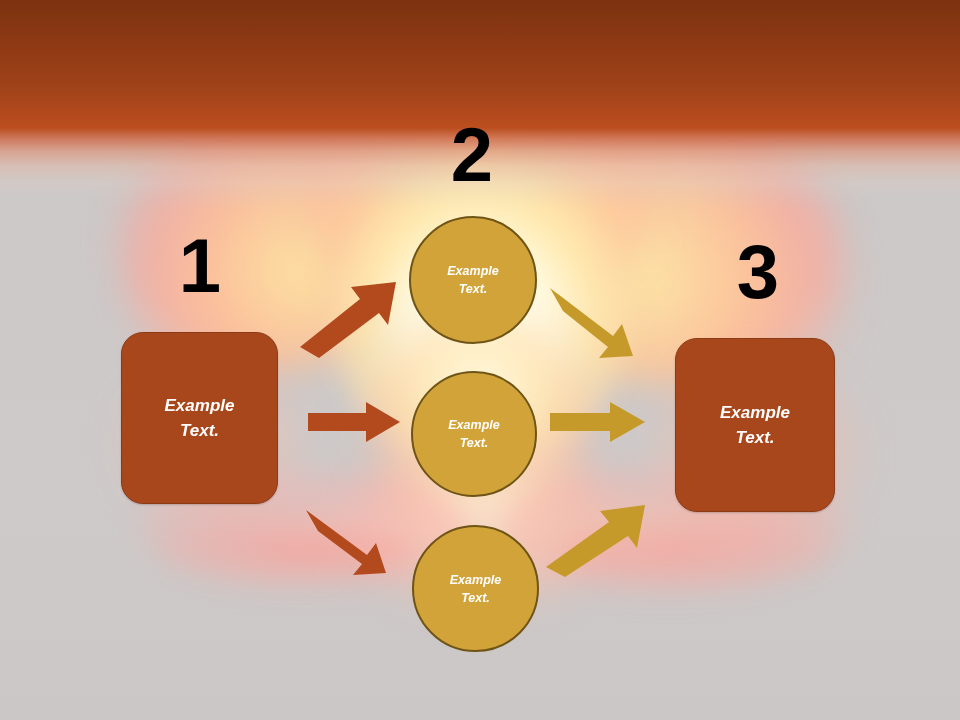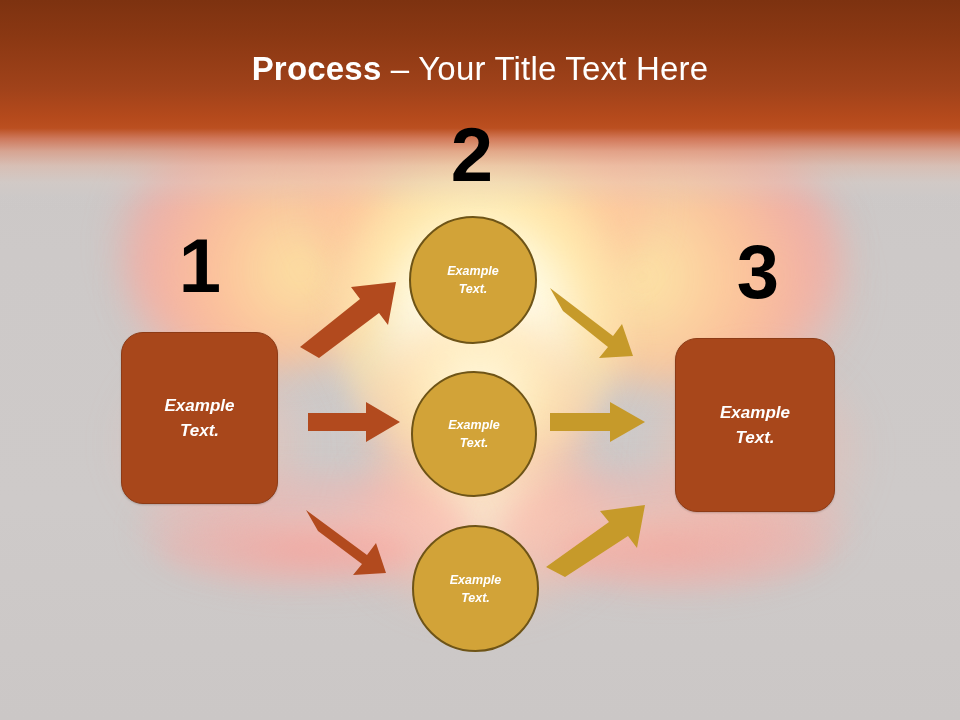--- a/index.html
+++ b/index.html
@@ -294,21 +294,20 @@
     <div class="blob stem-upper"></div>
     <div class="blob stem-lower"></div>
     <div class="blob skirt-left"></div>
     <div class="blob skirt-right"></div>
     <div class="blob ember-left"></div>
     <div class="blob ember-right"></div>
   </div>
 
   <div class="header-band"></div>
 
-  <div class="slide-title"><span class="t-bold">Process</span><span class="t-norm"> – Your Title Text Here</span></div>
 
   <div class="step-num" id="num-1">1</div>
   <div class="step-num" id="num-2">2</div>
   <div class="step-num" id="num-3">3</div>
 
   <div class="proc-box" id="box-left">
     <div class="box-text">
       <span>Example</span><br>
       <span>Text.</span>
     </div>

